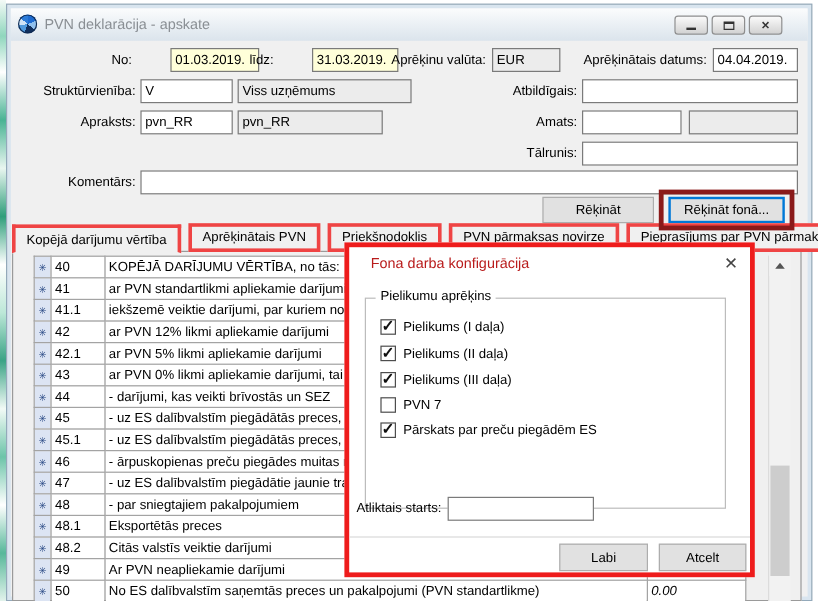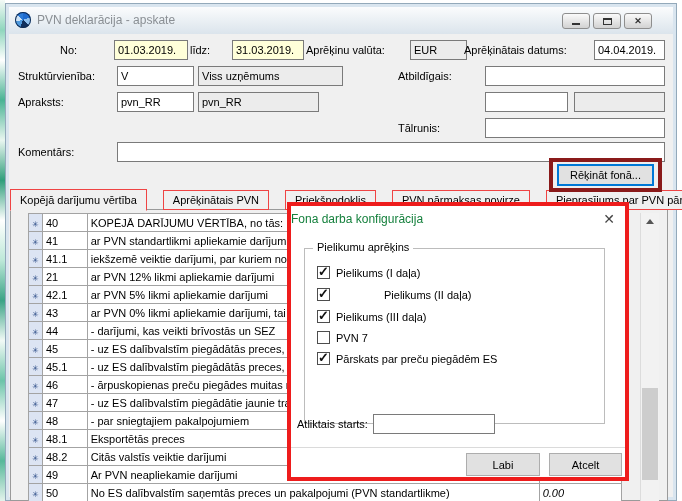--- a/index.html
+++ b/index.html
@@ -19,34 +19,34 @@
                         #4f9ade 200deg 260deg,#cfe4f7 260deg 310deg,#2b7bd8 310deg 360deg);
             box-shadow:inset 0 0 0 1px #0e2a52;}
   .title-text{position:absolute;left:28px;top:0;line-height:27px;font-size:12px;color:#8a8f94;}
   .winbtn{position:absolute;top:6px;width:28px;height:16px;border:1px solid #8e8e8e;border-radius:3px;
           background:linear-gradient(180deg,#fafafa 0%,#e8e8e8 45%,#d2d2d2 100%);
           display:flex;align-items:center;justify-content:center;box-sizing:border-box;}
   .glyph-min{width:8px;height:2px;background:#333;margin-top:6px;}
   .glyph-max{width:9px;height:7px;border:1px solid #333;border-top-width:2px;box-sizing:border-box;}
   .glyph-close{font-size:9px;font-weight:bold;color:#333;line-height:1;}
   
-  .lbl{position:absolute;height:20px;line-height:20px;text-align:left;white-space:nowrap;}
+  .lbl{position:absolute;height:20px;line-height:20px;text-align:right;white-space:nowrap;}
   .field{position:absolute;height:20px;border:1px solid #7a7a7a;background:#fff;
          font-family:"Liberation Sans",sans-serif;font-size:11px;padding:0 3px;box-sizing:border-box;}
-  .yellow{background:#ffffd9;}
+  .yellow{background:#ffffd9;margin-left:28px;}
   .ro{background:#ececec;}
   .btn{position:absolute;height:22px;background:#e1e1e1;border:1px solid #adadad;
        font-family:"Liberation Sans",sans-serif;font-size:11px;box-sizing:border-box;}
   .btn-focus{border:2px solid #0078d7;}
   .annot-btn{position:absolute;left:549px;top:158px;width:113px;height:34px;
              border:4px solid #8a1a1a;box-sizing:border-box;z-index:6;pointer-events:none;}
   
   .tabs{position:absolute;left:10px;top:189px;height:21px;display:flex;align-items:flex-end;z-index:2;}
-  .tab{border:1px solid #ef4444;background:#f0f0f0;padding:0 9px;line-height:18px;height:18px;
-       margin-right:16px;white-space:nowrap;box-sizing:content-box;}
+  .tab{border:3px solid #ef4444;background:#f0f0f0;padding:0 9px;line-height:18px;height:18px;
+       margin-right:6px;white-space:nowrap;box-sizing:content-box;}
   .tab.active{height:20px;line-height:20px;border-bottom:1px solid #f0f0f0;margin-bottom:-1px;}
   .tabpanel{position:absolute;left:10px;top:209px;width:658px;height:292px;background:#f0f0f0;
             border:1px solid #9a9a9a;box-sizing:border-box;}
   
   .grid{position:absolute;left:28px;top:213px;width:594px;border-collapse:collapse;z-index:1;}
   .grid td{border:1px solid #a3a3a3;height:17px;padding:0 3px;font-size:11px;
            white-space:nowrap;overflow:hidden;background:#fff;}
   .grid td.c-icon{width:13px;background:#dce4f3;text-align:center;padding:0;}
   .grid td.c-icon::before{content:"✳";font-size:8px;color:#2a4a85;}
   .grid td.c-num{width:38px;}
@@ -56,21 +56,21 @@
   .vscroll{position:absolute;left:640px;top:213px;width:18px;height:288px;background:#f2f2f2;
            border-left:1px solid #dcdcdc;z-index:1;}
   .vscroll .up{position:absolute;left:0;top:0;width:18px;height:17px;background:#f2f2f2;
                display:flex;align-items:center;justify-content:center;}
   .vscroll .up::before{content:"";width:0;height:0;border-left:4px solid transparent;
                border-right:4px solid transparent;border-bottom:5px solid #555;}
   .vscroll .thumb{position:absolute;left:1px;top:175px;width:16px;height:92px;background:#cdcdcd;}
   
   .modal{position:absolute;left:287px;top:202px;width:342px;height:279px;background:#ffffff;
          border:4px solid #ee1c1c;box-sizing:border-box;z-index:10;}
-  .modal-title{position:absolute;left:0;top:6px;font-size:12px;color:#15803d;}
+  .modal-title{position:absolute;left:18px;top:6px;font-size:12px;color:#b91c1c;}
   .modal-close{position:absolute;right:10px;top:5px;font-size:14px;color:#444;line-height:16px;cursor:default;}
   .groupbox{position:absolute;left:13px;top:42px;width:301px;height:176px;border:1px solid #bcbcbc;box-sizing:border-box;}
   .group-legend{position:absolute;left:8px;top:-8px;background:#fff;padding:0 4px;}
   .cbrow{position:absolute;left:12px;display:flex;align-items:center;height:15px;}
   .cb{width:13px;height:13px;border:1px solid #4d4d4d;background:#fff;box-sizing:border-box;
       position:relative;margin-right:6px;flex:none;}
   .cb.checked::after{content:"✓";position:absolute;left:0px;top:-3px;font-size:13px;font-weight:bold;color:#101010;}
   .sep{position:absolute;left:0;top:241px;right:0;height:1px;background:#dadada;}
   .dbtn{position:absolute;height:23px;background:#e1e1e1;border:1px solid #adadad;
         font-family:"Liberation Sans",sans-serif;font-size:11px;box-sizing:border-box;}
@@ -108,29 +108,31 @@
 
   <div class="lbl" style="left:18px;top:66px;width:95px;">Struktūrvienība:</div>
   <input class="field" style="left: 117px; top: 66px; width: 77px;" value="V">
   <input class="field ro" style="left: 198px; top: 66px; width: 145px;" value="Viss uzņēmums">
   <div class="lbl" style="left:398px;top:66px;width:83px;">Atbildīgais:</div>
   <input class="field" style="left: 485px; top: 66px; width: 180px;" value="">
 
   <div class="lbl" style="left:18px;top:92px;width:95px;">Apraksts:</div>
   <input class="field" style="left: 117px; top: 92px; width: 77px;" value="pvn_RR">
   <input class="field ro" style="left: 198px; top: 92px; width: 121px;" value="pvn_RR">
+  <div class="lbl" style="left:398px;top:92px;width:83px;">Amats:</div>
   <input class="field" style="left: 485px; top: 92px; width: 83px;" value="">
   <input class="field ro" style="left: 574px; top: 92px; width: 91px;" value="">
 
   <div class="lbl" style="left:398px;top:118px;width:83px;">Tālrunis:</div>
   <input class="field" style="left: 485px; top: 118px; width: 180px;" value="">
 
   <div class="lbl" style="left:18px;top:142px;width:95px;">Komentārs:</div>
   <input class="field" style="left: 117px; top: 142px; width: 548px;" value="">
 
+  <button class="btn" style="left:452px;top:164px;width:93px;">Rēķināt</button>
   <button class="btn btn-focus" style="left:557px;top:164px;width:97px;">Rēķināt fonā...</button>
   <div class="annot-btn"></div>
 
   <div class="tabpanel"></div>
   <div class="tabs">
     <div class="tab active">Kopējā darījumu vērtība</div>
     <div class="tab">Aprēķinātais PVN</div>
     <div class="tab">Priekšnodoklis</div>
     <div class="tab">PVN pārmaksas novirze</div>
     <div class="tab">Pieprasījums par PVN pārmaksas atmaksu</div>
@@ -151,21 +153,21 @@
           <td class="c-val"></td>
         </tr>
     <tr>
           <td class="c-icon"></td>
           <td class="c-num">41.1</td>
           <td class="c-desc">iekšzemē veiktie darījumi, par kuriem nodokli mak</td>
           <td class="c-val"></td>
         </tr>
     <tr>
           <td class="c-icon"></td>
-          <td class="c-num">21</td>
+          <td class="c-num">42</td>
           <td class="c-desc">ar PVN 12% likmi apliekamie darījumi</td>
           <td class="c-val"></td>
         </tr>
     <tr>
           <td class="c-icon"></td>
           <td class="c-num">42.1</td>
           <td class="c-desc">ar PVN 5% likmi apliekamie darījumi</td>
           <td class="c-val"></td>
         </tr>
     <tr>
@@ -245,21 +247,21 @@
   <div class="modal">
     <div class="modal-title">Fona darba konfigurācija</div>
     <div class="modal-close">✕</div>
 
     <div class="groupbox">
       <div class="group-legend">Pielikumu aprēķins</div>
       <div class="cbrow" style="top:16px;">
         <span class="cb checked"></span>
         <span>Pielikums (I daļa)</span>
       </div>
-      <div class="cbrow" style="top:38px;gap:48px;">
+      <div class="cbrow" style="top:38px;">
         <span class="cb checked"></span>
         <span>Pielikums (II daļa)</span>
       </div>
       <div class="cbrow" style="top:60px;">
         <span class="cb checked"></span>
         <span>Pielikums (III daļa)</span>
       </div>
       <div class="cbrow" style="top:81px;">
         <span class="cb"></span>
         <span>PVN 7</span>

